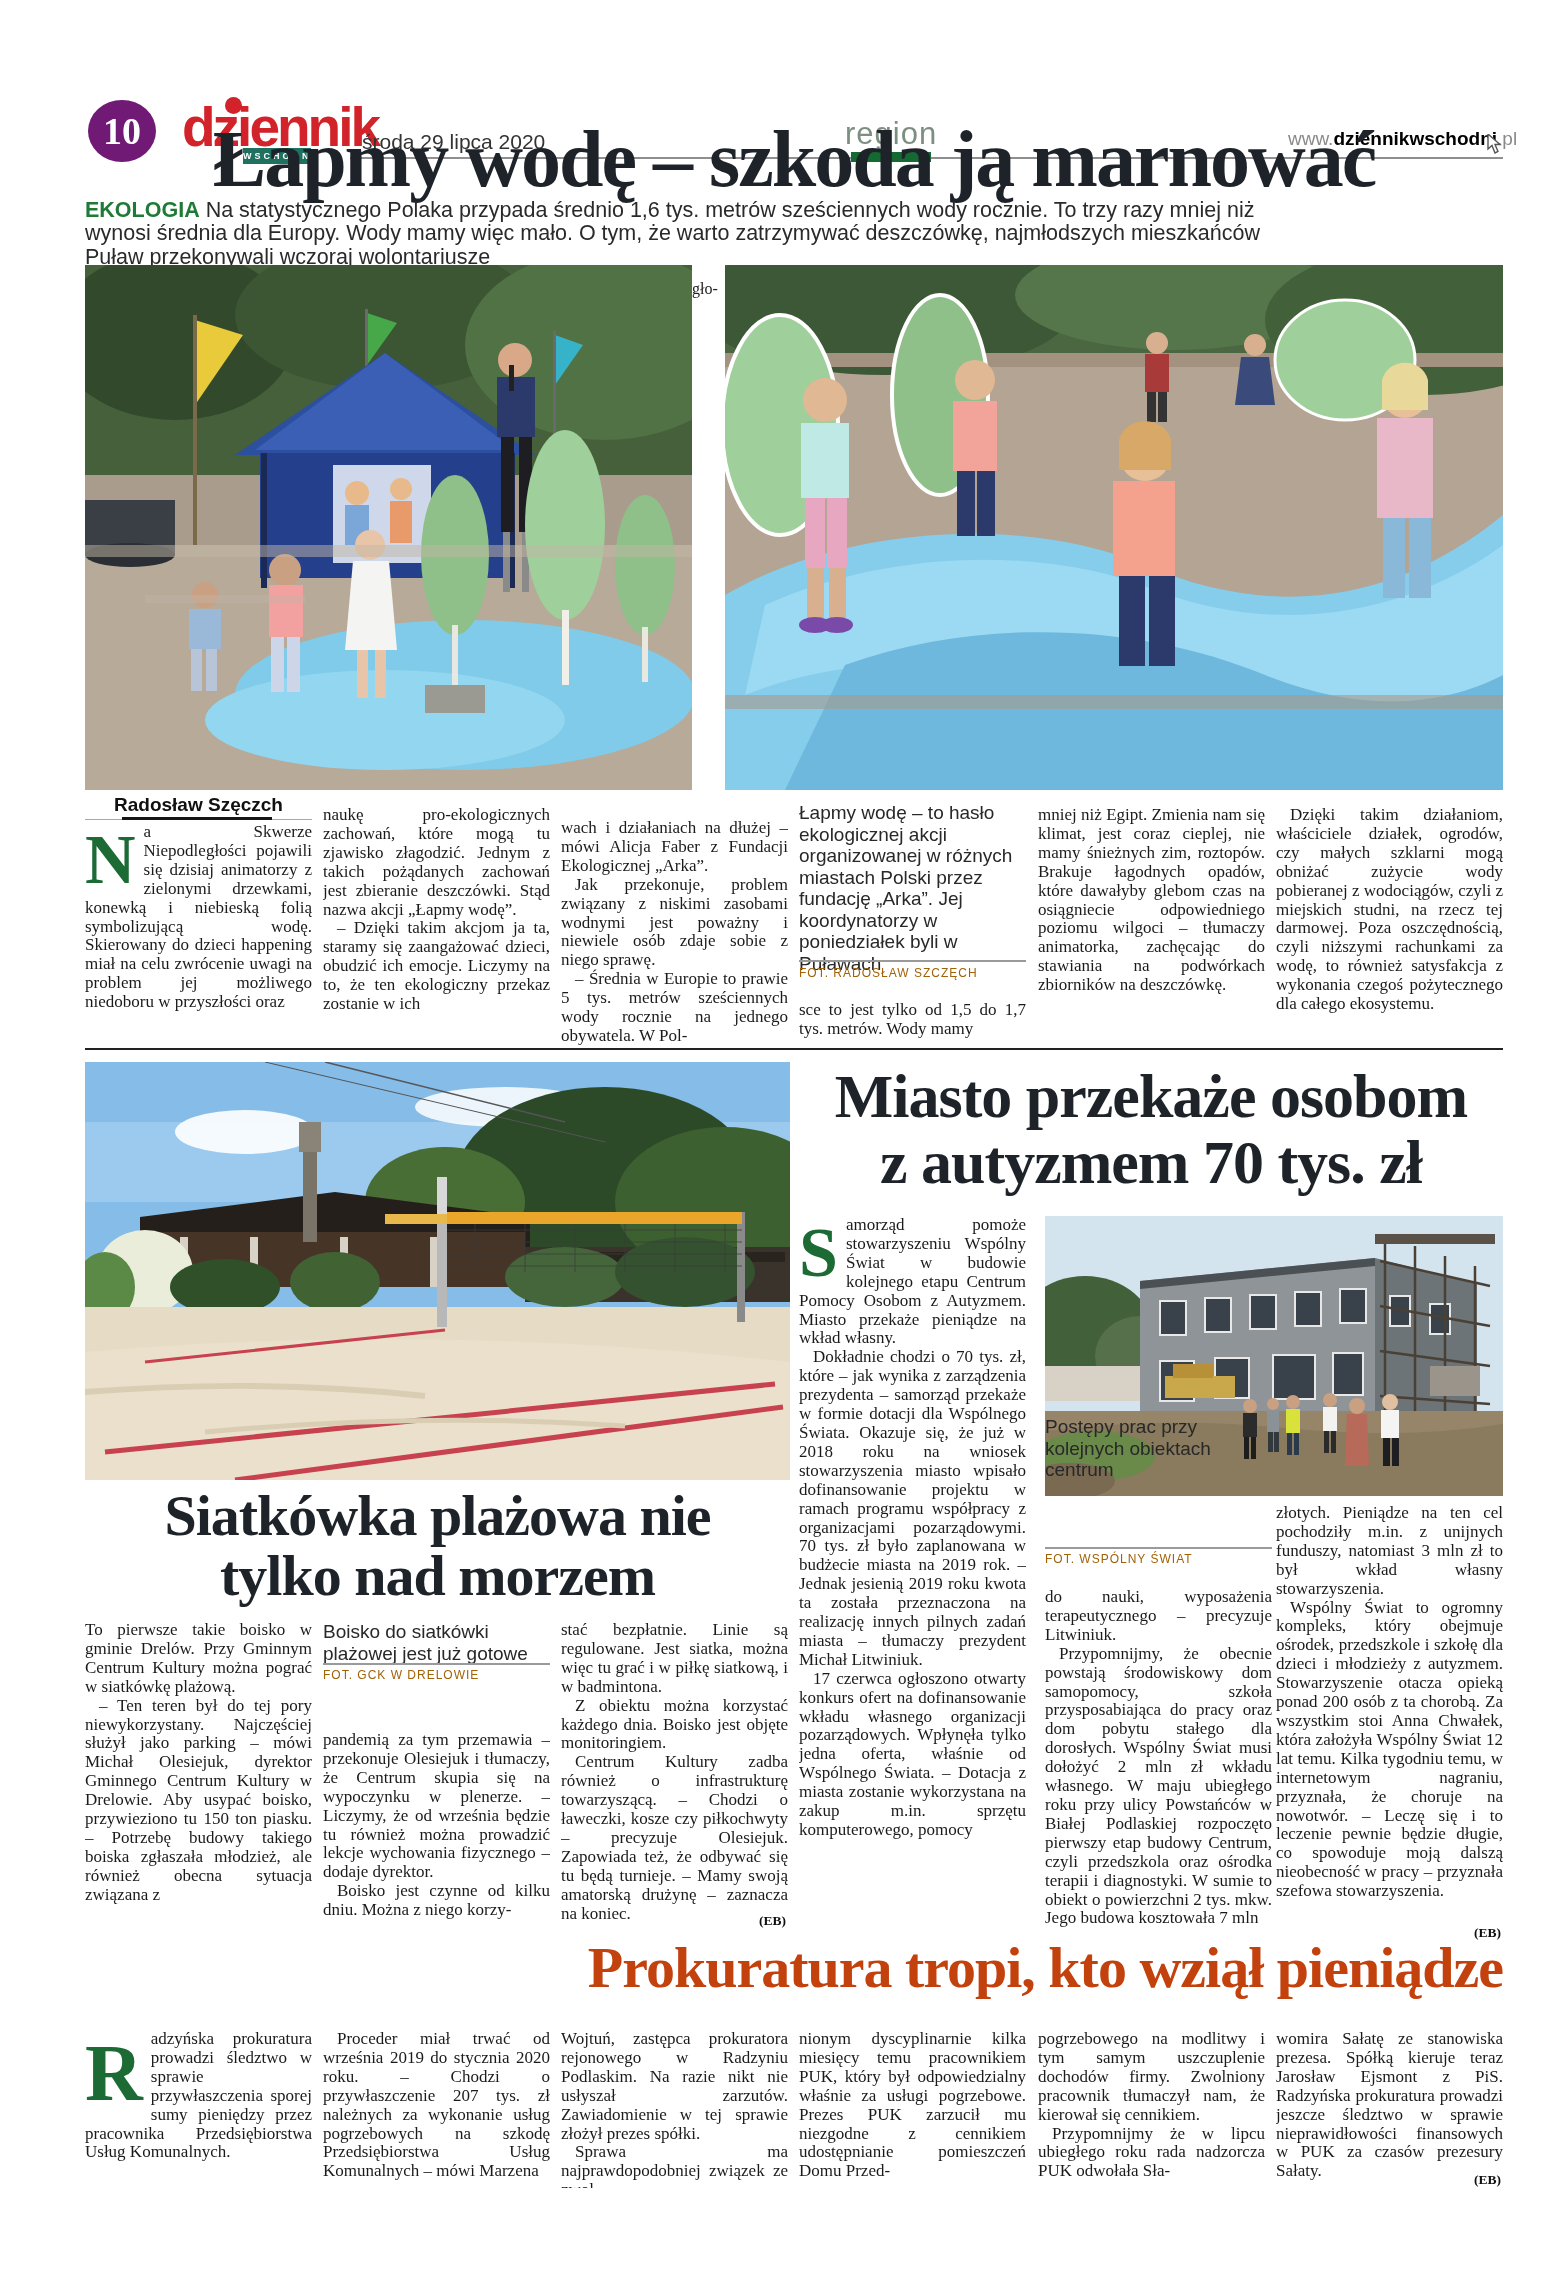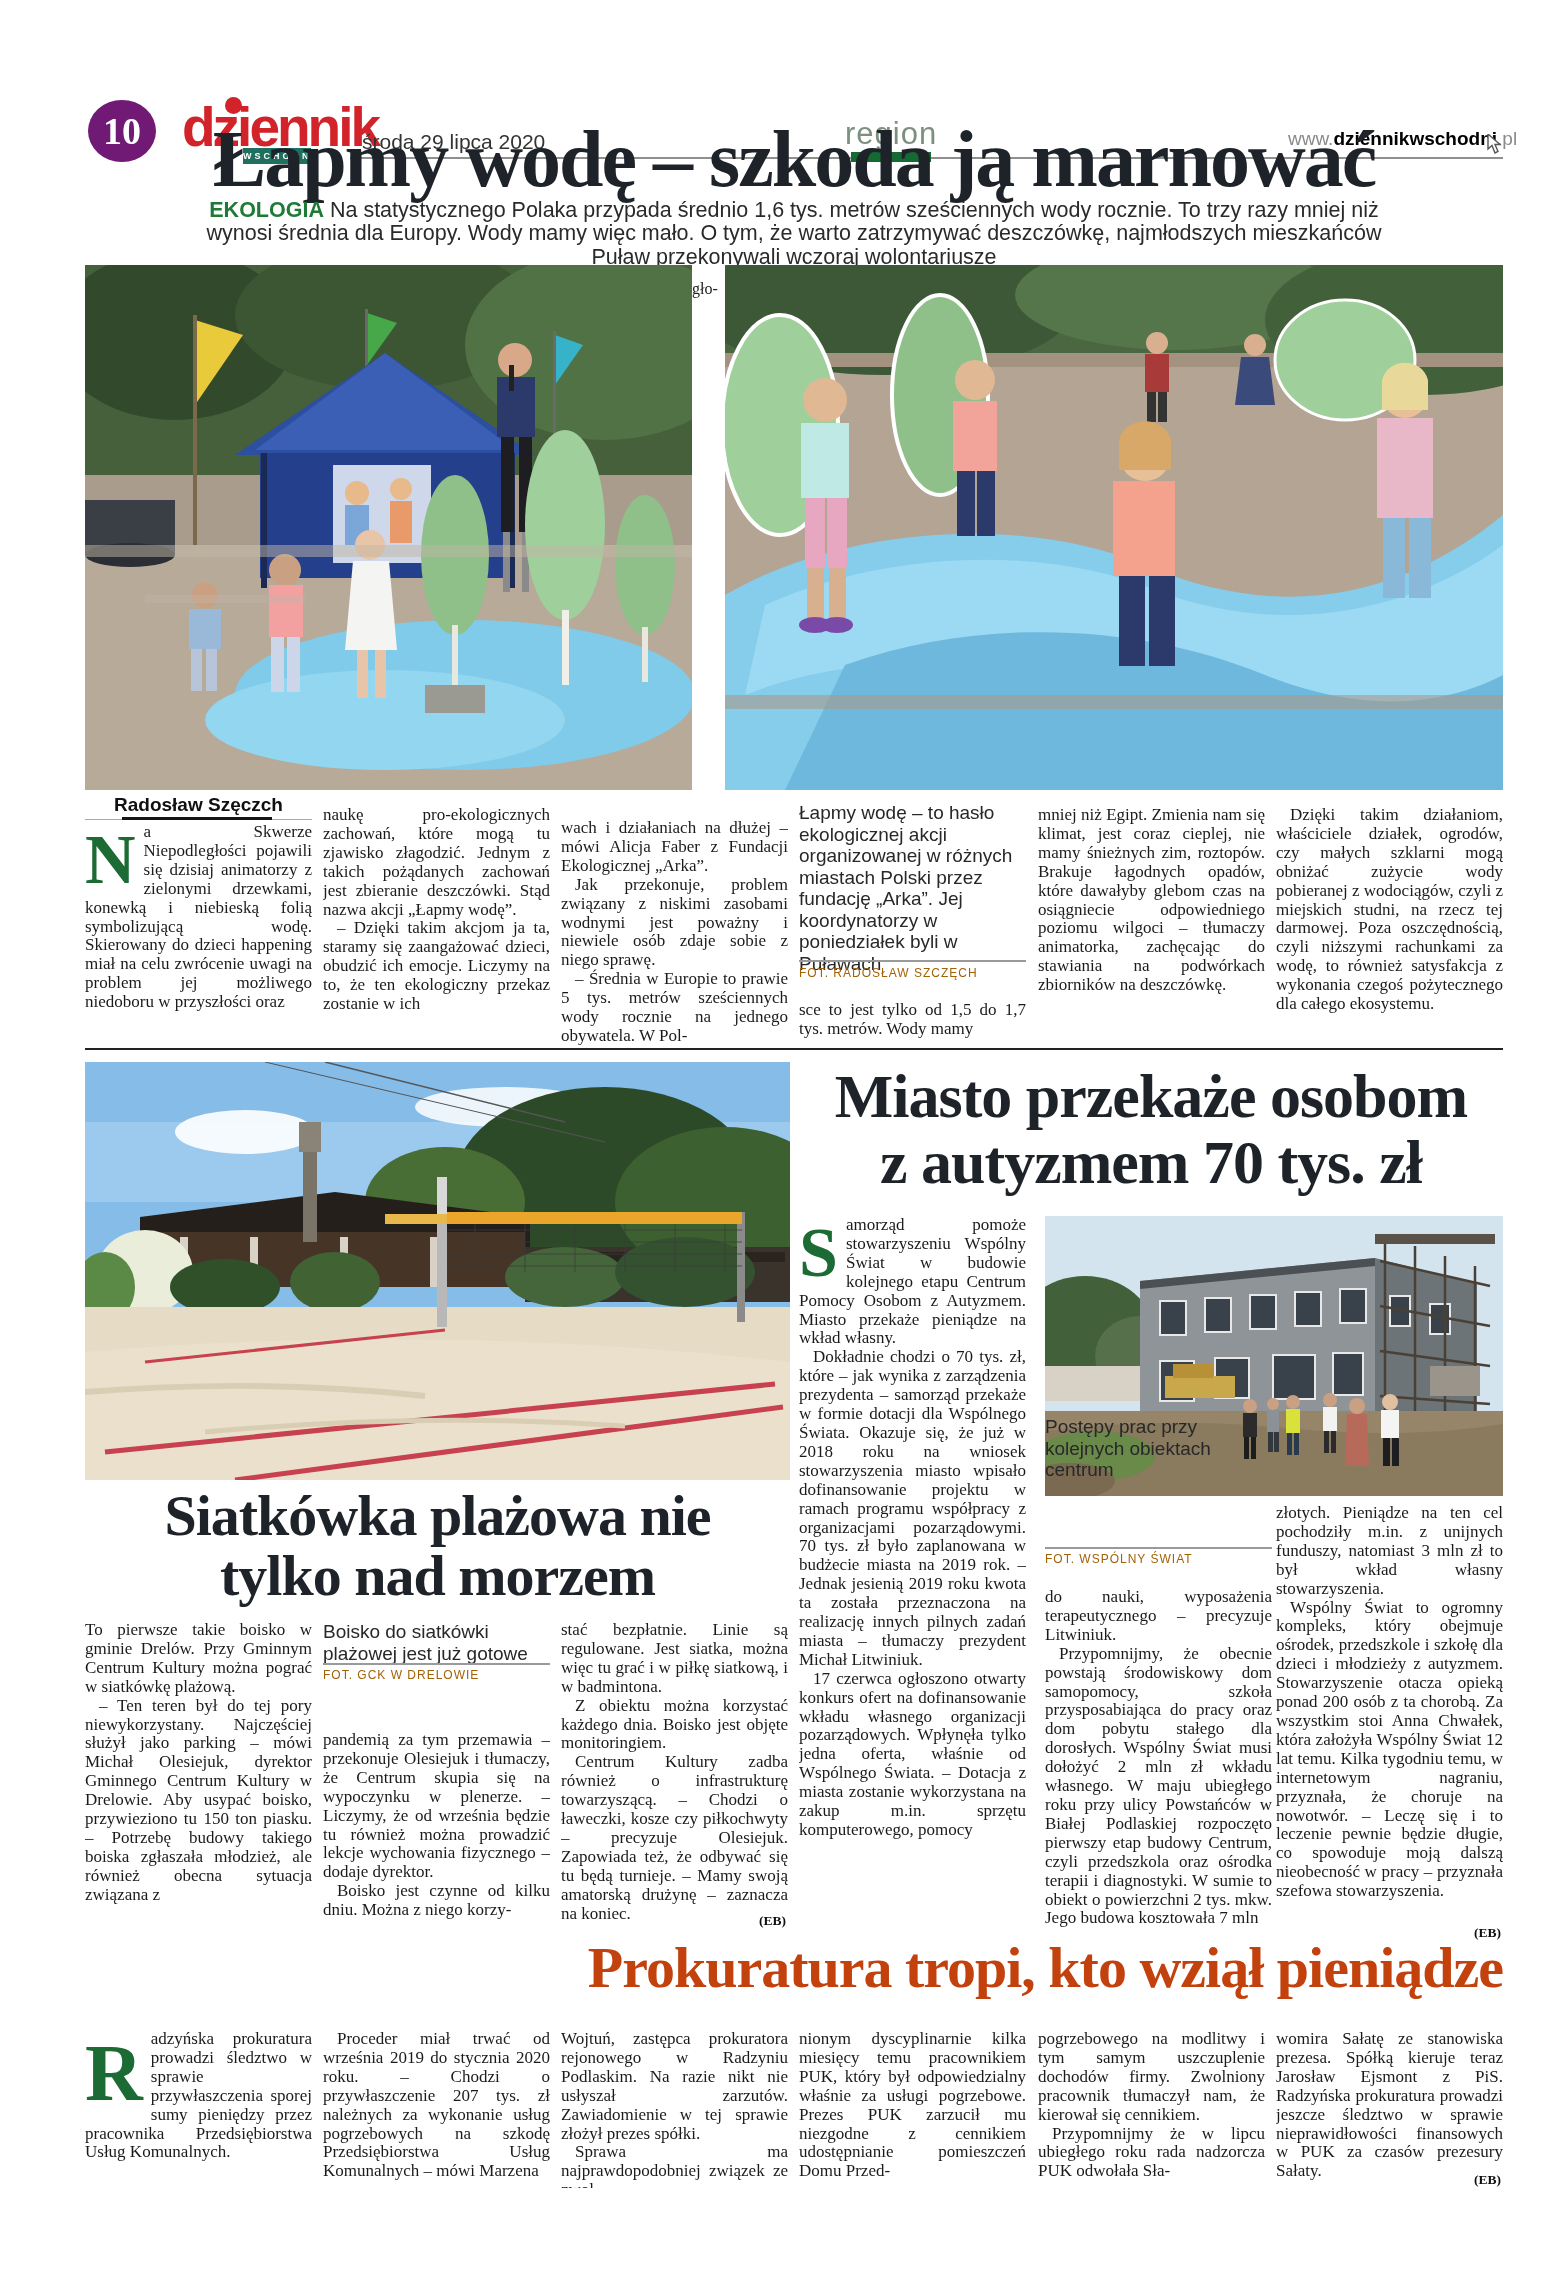--- a/index.html
+++ b/index.html
@@ -18,21 +18,21 @@
   .hrule{left:350px;top:157px;width:1153px;height:2px;background:#8f8f8f;}
   .section{left:845px;top:118px;width:92px;font:300 31px/32px "Liberation Sans",sans-serif;
            color:#7d8f81;text-align:center;letter-spacing:1px;}
   .section-bar{left:851px;top:152px;width:80px;height:10px;background:#156a33;}
   .url{left:1288px;top:129px;font:400 19px/20px "Liberation Sans",sans-serif;color:#8a8a8a;}
   .url b{color:#000000;}
   .cursor{left:1487px;top:134px;}
   
   .h1{left:85px;top:124px;width:1418px;text-align:center;font:700 80px/70px "Liberation Serif",serif;
       color:#1d2329;letter-spacing:-2px;}
-  .lead{left:85px;top:199px;width:1418px;text-align:center;
+  .lead{left:85px;top:199px;width:1418px;text-align:left;
         font:400 21.5px/23.4px "Liberation Sans",sans-serif;color:#2a2a2a;}
   .kicker{color:#1e7a36;font-weight:700;}
   .h2l{left:799px;width:704px;text-align:center;font:700 62px/64px "Liberation Serif",serif;color:#1d2329;letter-spacing:-1px;}
   .h3l{left:85px;width:705px;text-align:center;font:700 58px/60px "Liberation Serif",serif;color:#1d2329;letter-spacing:-1px;}
   .h4{left:85px;top:1938px;width:1418px;text-align:right;font:700 58px/60px "Liberation Serif",serif;color:#c2410c;letter-spacing:-1px;}
   
   .col{width:227px;overflow:hidden;font:400 17px/18.9px "Liberation Serif",serif;text-align:justify;}
   .col p{margin:0;}
   .col p.ind{text-indent:14px;}
   .dcap{float:left;color:#1c6b35;font:700 70px/74px "Liberation Serif",serif;margin:0 8px 0 0;}

